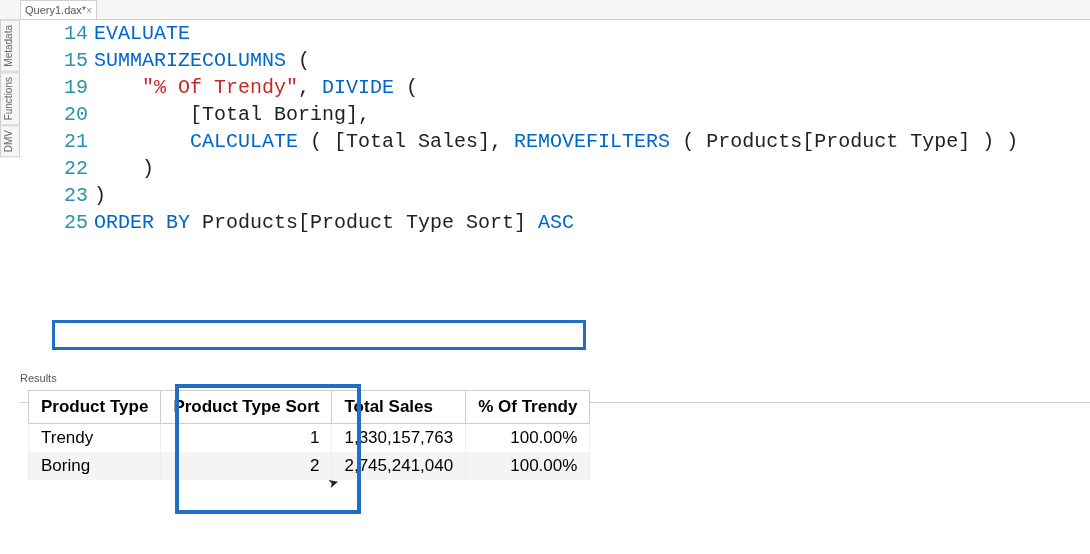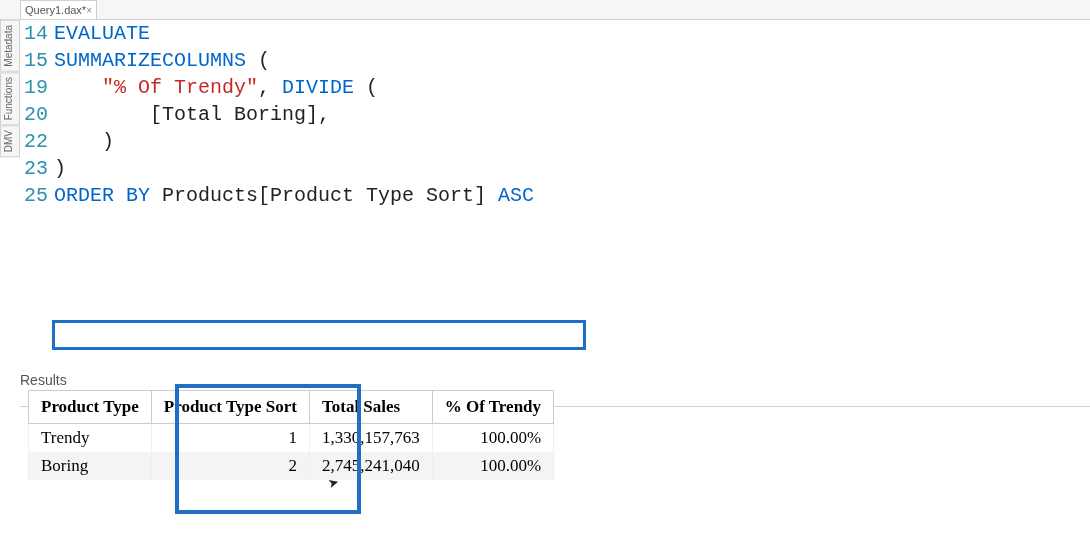--- a/index.html
+++ b/index.html
@@ -61,20 +61,21 @@
     height: 345px;
     font-family: Consolas, "Courier New", monospace;
     font-size: 20px;
     line-height: 27px;
     overflow: hidden;
     background: #fff;
   }
   .line {
     display: flex;
     white-space: pre;
+    margin-left: 40px;
   }
   .gutter {
     width: 34px;
     text-align: right;
     padding-right: 6px;
     color: #2b91af;
     user-select: none;
     flex-shrink: 0;
   }
   .code { flex: 1; }
@@ -90,32 +91,31 @@
   .hb-order {
     left: 52px;
     top: 320px;
     width: 534px;
     height: 30px;
   }
   .results-label {
     position: absolute;
     left: 20px;
     top: 372px;
-    font-size: 14px;
+    font-size: 11px;
     color: #555;
     border-bottom: 1px solid #d0d0d0;
     width: calc(100% - 20px);
     padding-bottom: 18px;
   }
   .results-grid {
     position: absolute;
     left: 28px;
     top: 390px;
     right: 4px;
-    font-family: Liberation Serif, serif;
   }
   table {
     border-collapse: collapse;
     font-size: 17px;
     background: #fff;
   }
   th {
     text-align: left;
     font-weight: 600;
     padding: 6px 12px;
@@ -165,20 +165,21 @@
   <div class="side-tab">Metadata</div>
   <div class="side-tab">Functions</div>
   <div class="side-tab">DMV</div>
 </div>
 
 <div class="editor">
   <div class="line"><span class="gutter">14</span><span class="code"><span class="kw">EVALUATE</span></span></div>
   <div class="line"><span class="gutter">15</span><span class="code"><span class="kw">SUMMARIZECOLUMNS</span><span class="plain"> (</span></span></div>
   <div class="line"><span class="gutter">19</span><span class="code"><span class="plain">    </span><span class="str">"% Of Trendy"</span><span class="plain">, </span><span class="func">DIVIDE</span><span class="plain"> (</span></span></div>
   <div class="line"><span class="gutter">20</span><span class="code"><span class="plain">        [Total Boring],</span></span></div>
+  <div class="line"><span class="gutter">21</span><span class="code"><span class="plain">        </span><span class="func">CALCULATE</span><span class="plain"> ( [Total Sales], </span><span class="func">REMOVEFILTERS</span><span class="plain"> ( Products[Product Type] ) )</span></span></div>
   <div class="line"><span class="gutter">22</span><span class="code"><span class="plain">    )</span></span></div>
   <div class="line"><span class="gutter">23</span><span class="code"><span class="plain">)</span></span></div>
   <div class="line"><span class="gutter">25</span><span class="code"><span class="kw">ORDER</span><span class="plain"> </span><span class="kw">BY</span><span class="plain"> Products[Product Type Sort] </span><span class="kw">ASC</span></span></div>
 </div>
 
 <div class="highlight-box1 hb-order"></div>
 
 <div class="results-label">Results</div>
 
 <div class="results-grid">

